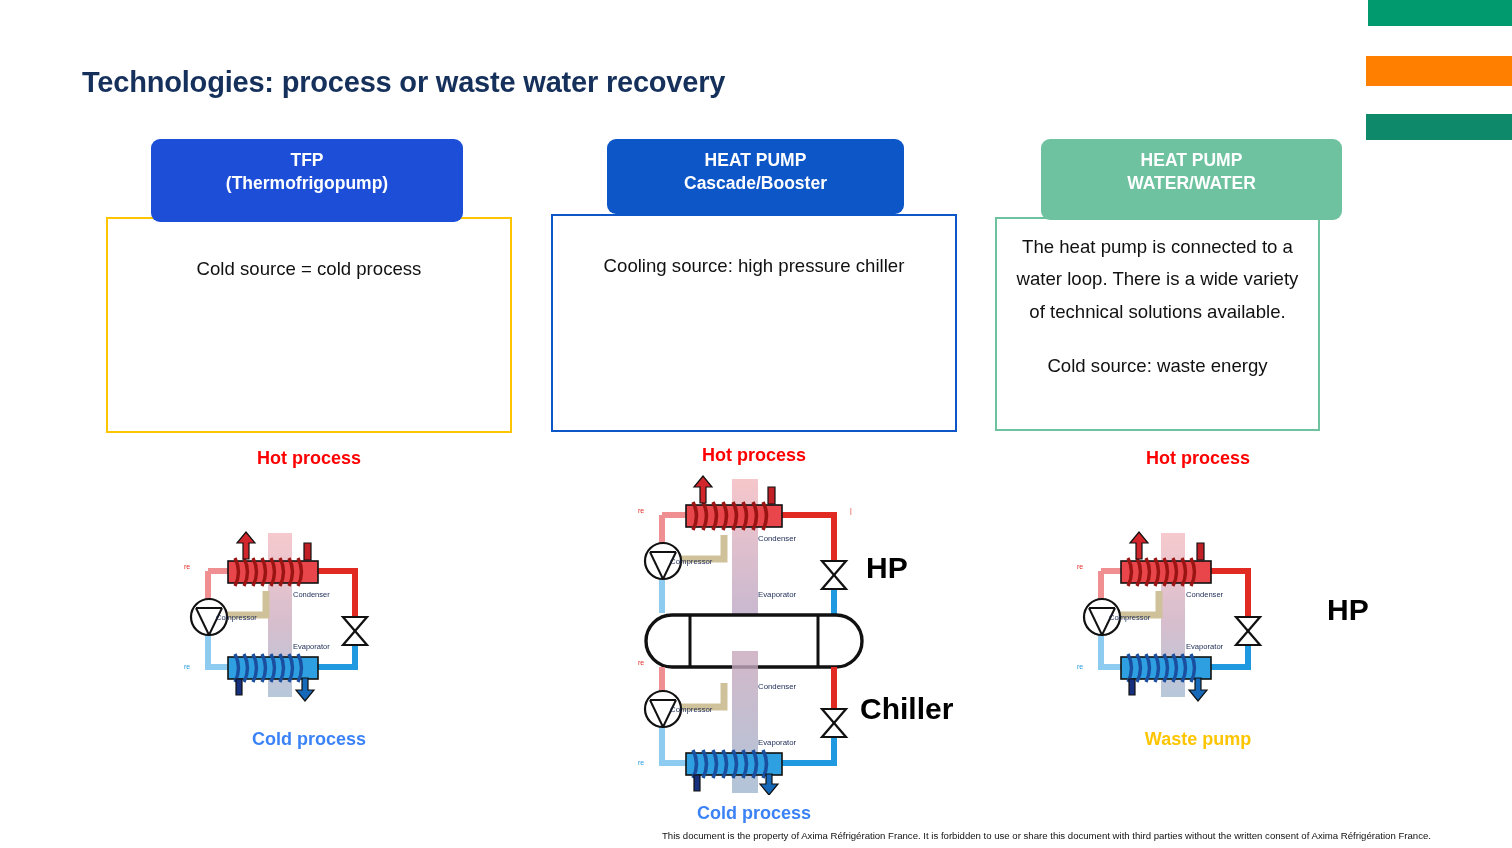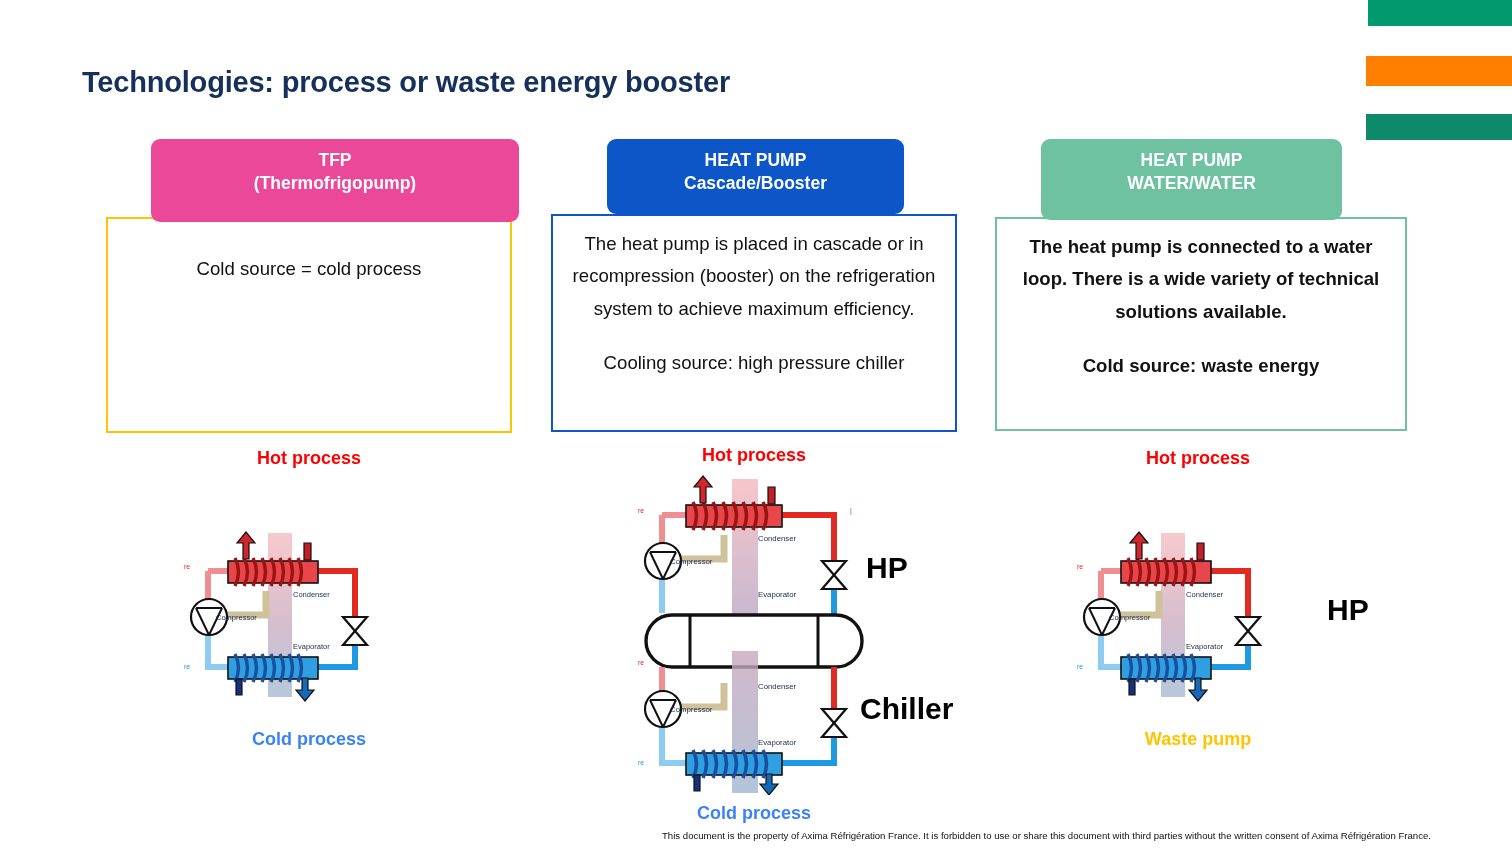--- a/index.html
+++ b/index.html
@@ -36,37 +36,37 @@
     color:#ffffff;
     text-align:center;
     font-weight:bold;
     line-height:1.32;
     z-index:3;
     padding:10px 6px;
   }
   .card-header .l1 { display:block; font-size:17.5px; }
   .card-header .l2 { display:block; font-size:17.5px; }
 
-  .hdr-a { left:45px;  top:139px; width:368px; height:83px; background:#ec4899; }
+  .hdr-a { left:45px;  top:139px; width:312px; height:83px; background:#1d4ed8; }
   .hdr-b { left:56px;  top:139px; width:297px; height:75px; background:#0d56c8; }
   .hdr-c { left:46px;  top:139px; width:301px; height:81px; background:#6ec2a0; }
 
   .card-body {
     position:absolute;
     background:#ffffff;
     z-index:2;
     text-align:center;
     font-size:18.6px;
     line-height:1.74;
     color:#111111;
     padding:12px 10px 0 10px;
   }
   .body-a { left:0px;  top:217px; width:406px; height:216px; border:2.5px solid #fdc500; }
   .body-b { left:0px;  top:214px; width:406px; height:218px; border:2.5px solid #0d56c8; }
-  .body-c { left:0px;  top:217px; width:412px; height:214px; border:2.5px solid #6ec2a0;font-weight:bold; }
+  .body-c { left:0px;  top:217px; width:325px; height:214px; border:2.5px solid #6ec2a0; }
 
   .body-gap { display:block; height:22px; }
 
   .proc-label {
     position:absolute; text-align:center; font-weight:bold;
     font-size:18px; width:406px; left:0;
   }
   .hot   { color:#fe0000; }
   .cold  { color:#3b82f6; }
   .waste { color:#fdc500; }
@@ -108,42 +108,41 @@
     text-decoration-thickness:1px;
   }
 </style>
 </head>
 <body>
 
 <div class="bar bar-1"></div>
 <div class="bar bar-2"></div>
 <div class="bar bar-3"></div>
 
-<div class="page-title">Technologies: process or waste energy booster</div>
+<div class="page-title">Technologies: process or waste water recovery</div>
 
 <div class="col col-a">
   <div class="card-header hdr-a">
     <span class="l1">TFP</span>
     <span class="l2">(Thermofrigopump)</span>
   </div>
   <div class="card-body body-a">
     <span class="body-gap"></span>
     <div>Cold source = cold process</div>
   </div>
   <div class="proc-label hot hot-a">Hot process</div>
   <div class="proc-label cold cold-a">Cold process</div>
 </div>
 
 <div class="col col-b">
   <div class="card-header hdr-b">
     <span class="l1">HEAT PUMP</span>
     <span class="l2">Cascade/Booster</span>
   </div>
   <div class="card-body body-b">
-    <div>The heat pump is placed in cascade or in recompression (booster) on the refrigeration system to achieve maximum efficiency.</div>
     <span class="body-gap"></span>
     <div>Cooling source: high pressure chiller</div>
   </div>
   <div class="proc-label hot hot-b">Hot process</div>
   <div class="proc-label cold cold-b">Cold process</div>
 </div>
 
 <div class="col col-c">
   <div class="card-header hdr-c">
     <span class="l1">HEAT PUMP</span>

